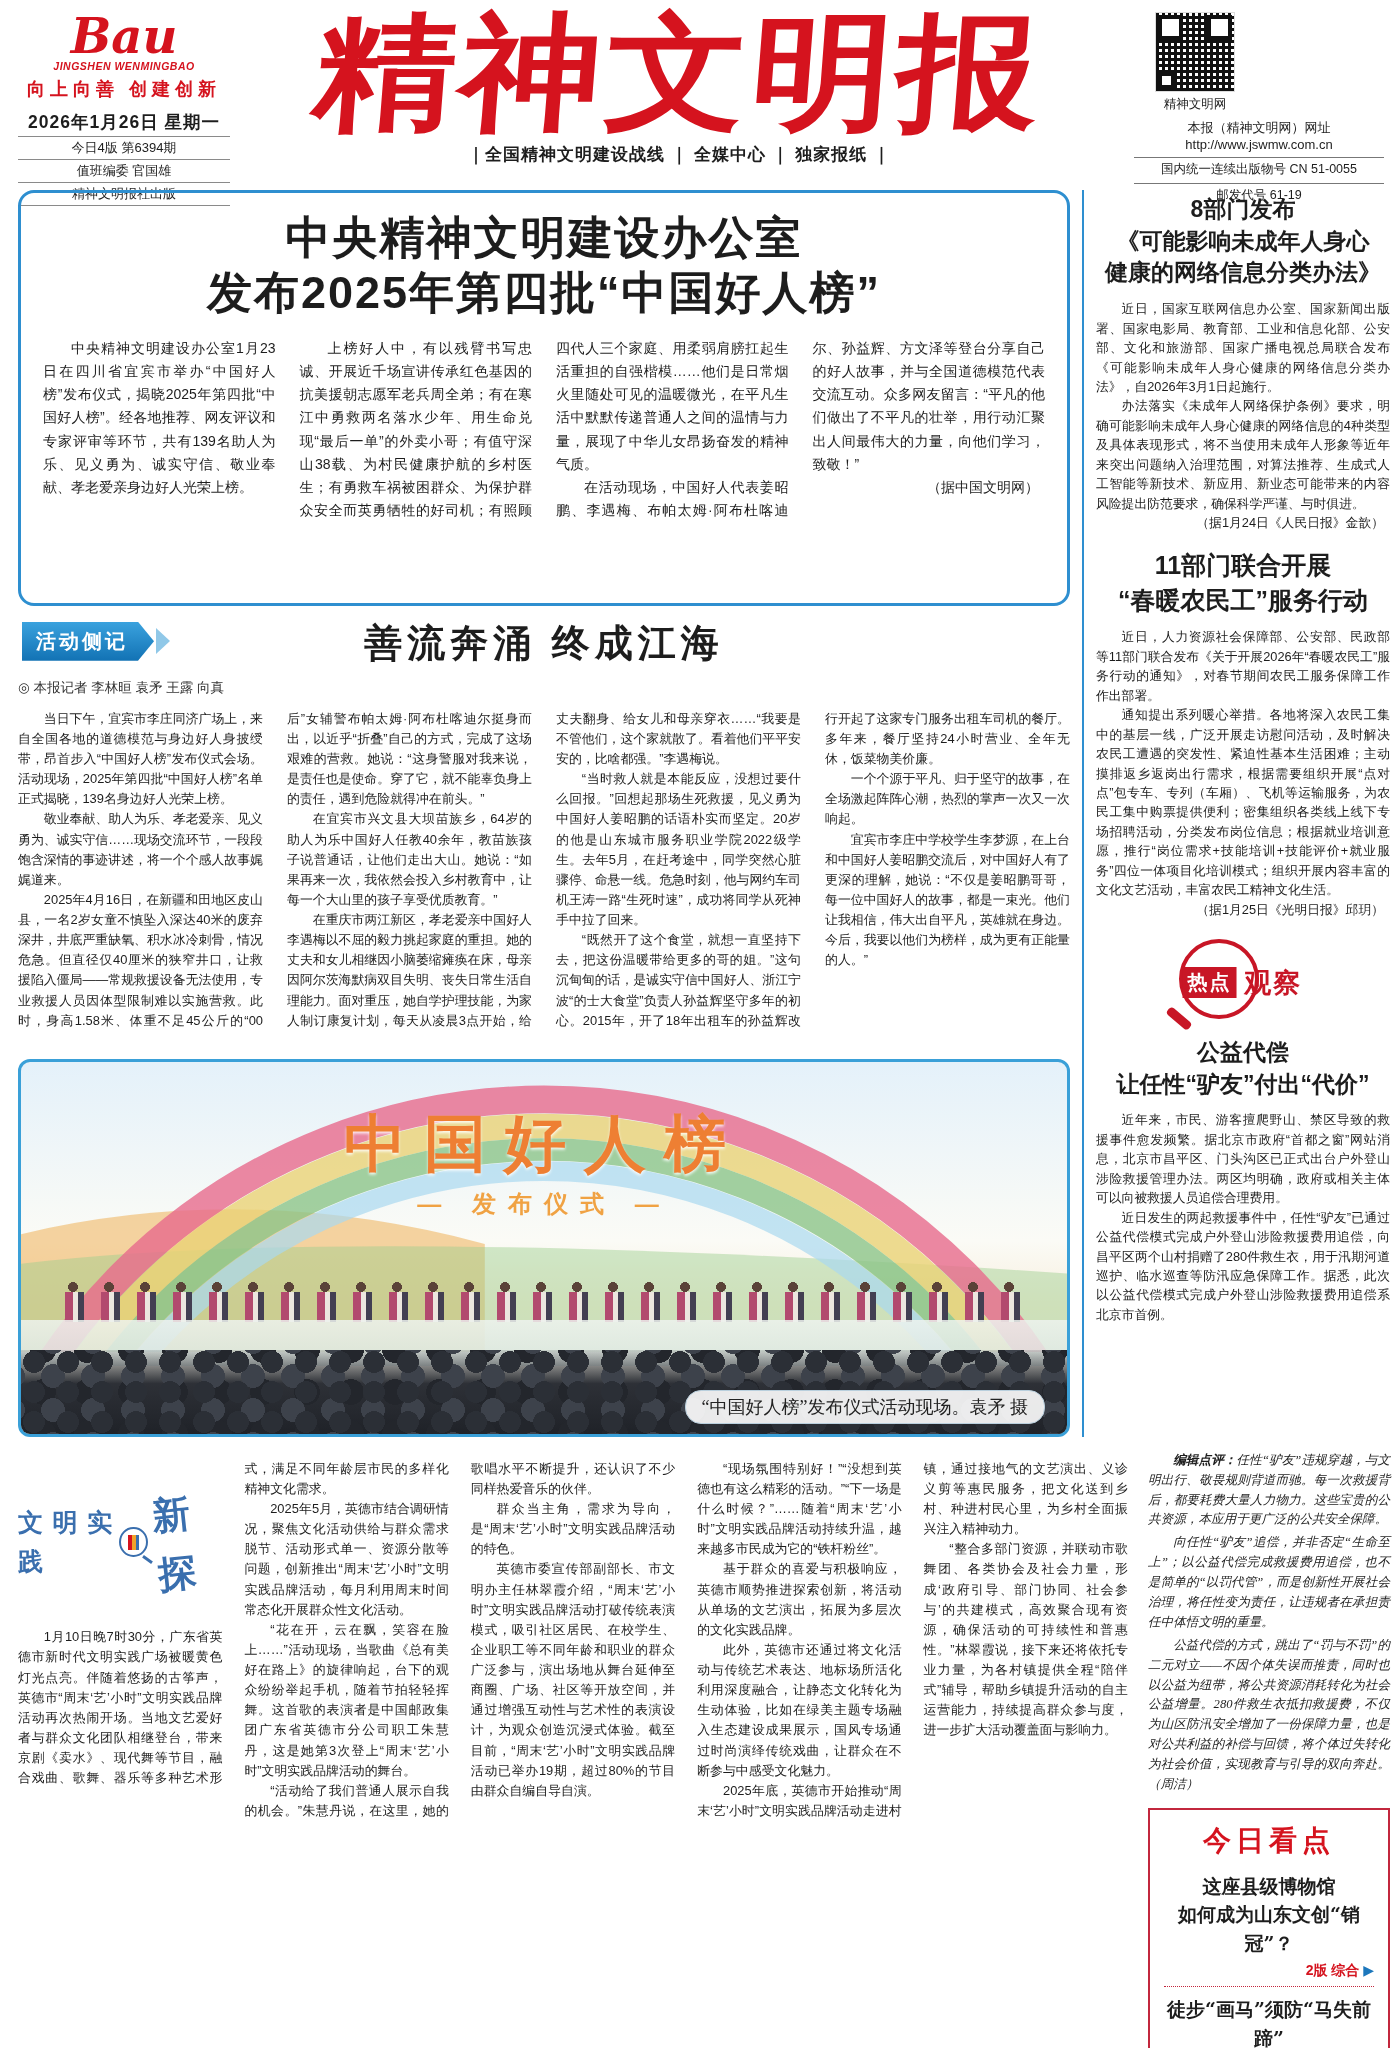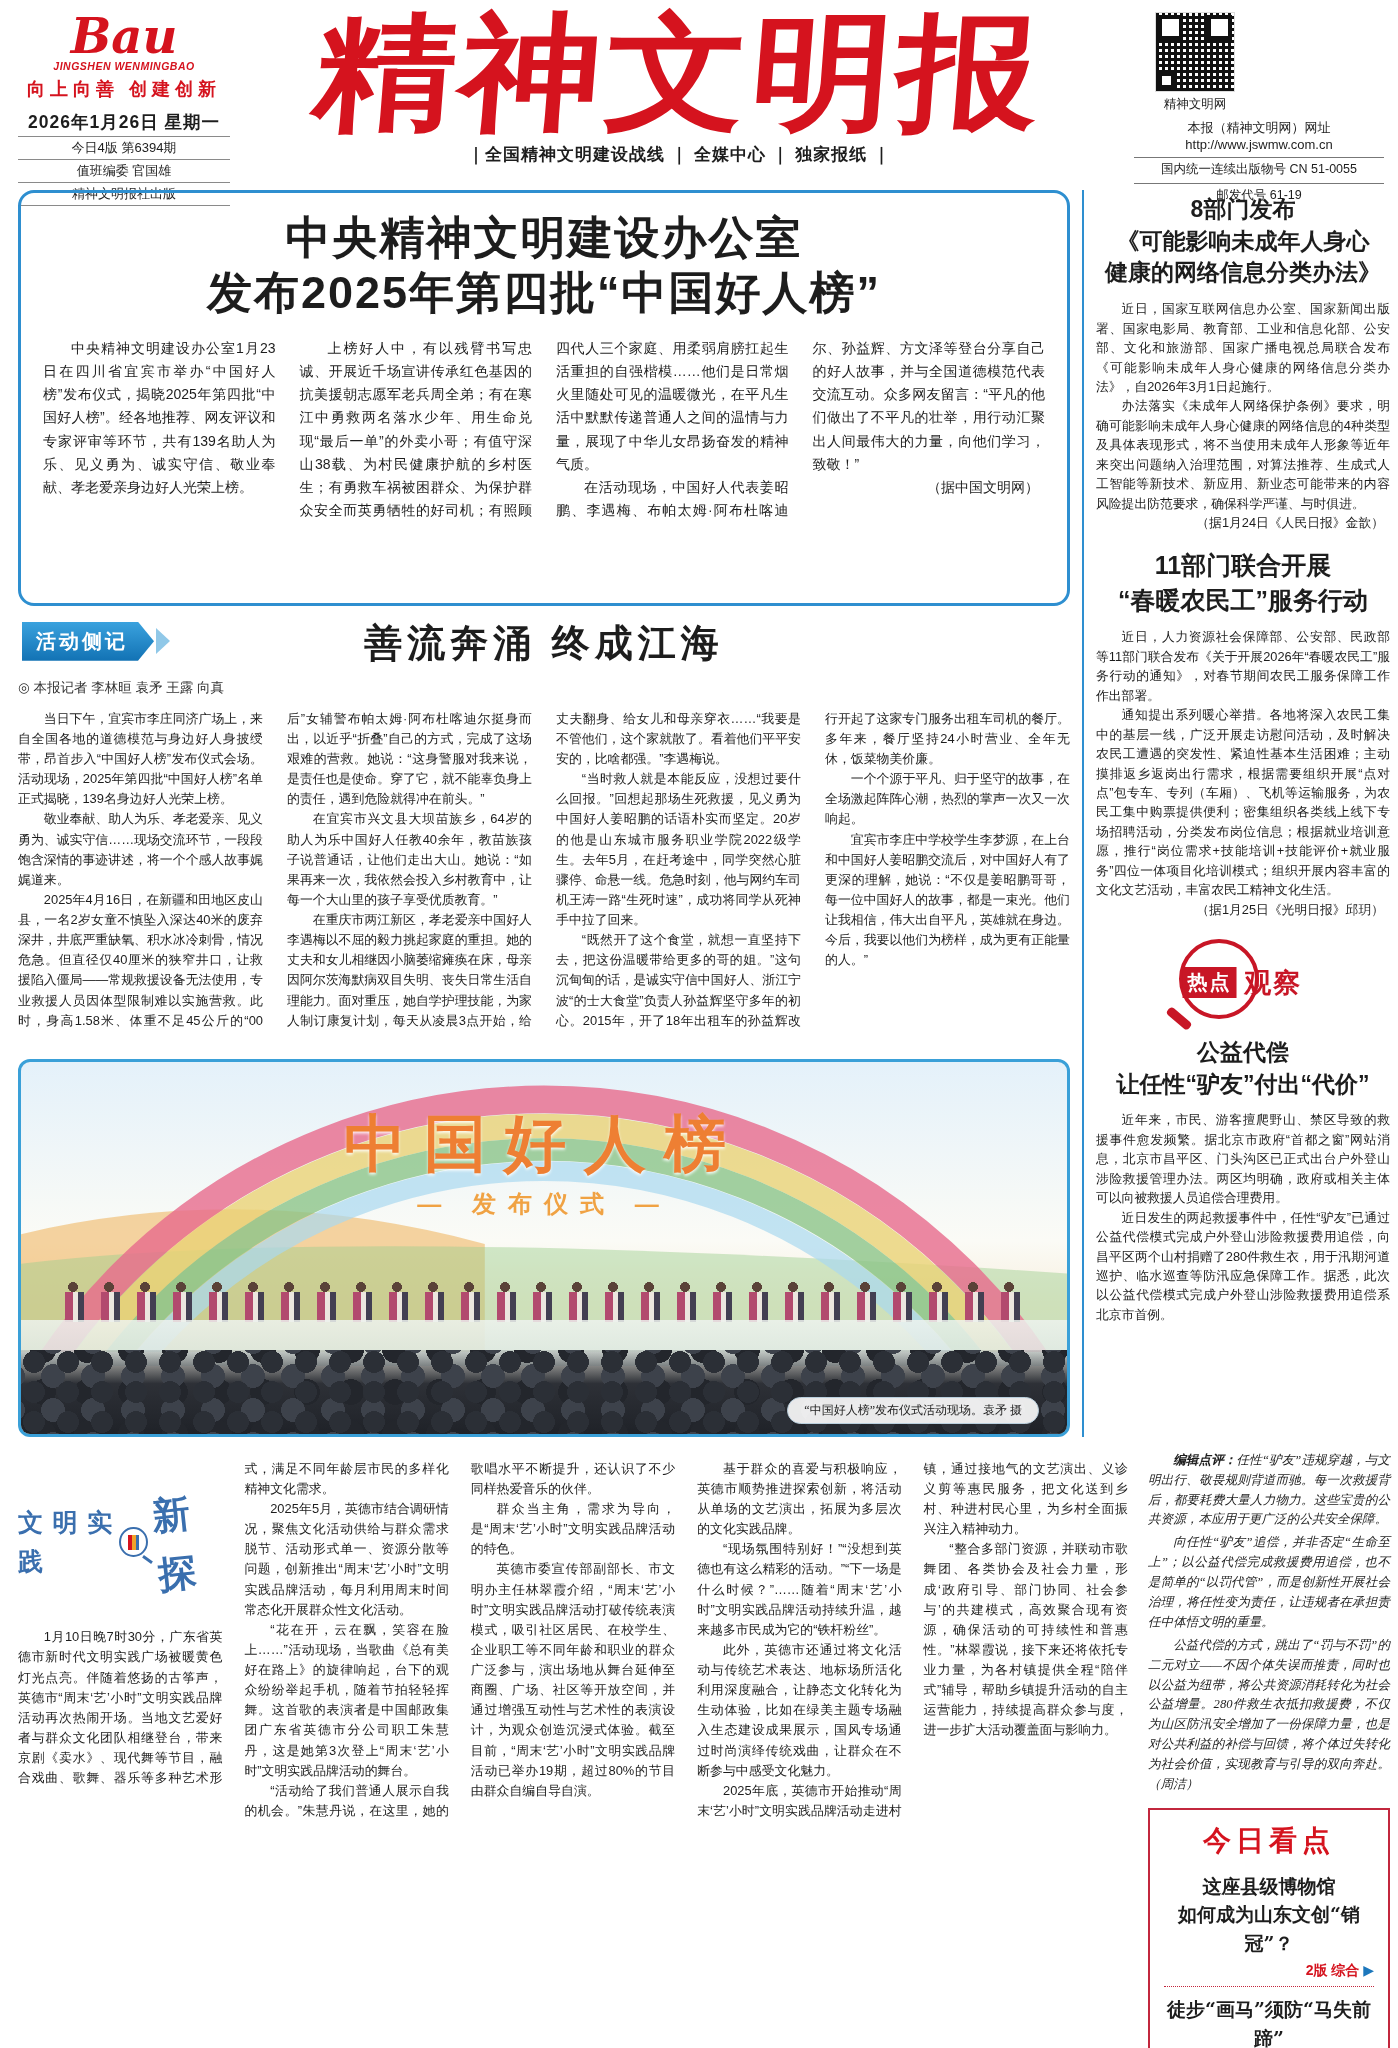--- a/index.html
+++ b/index.html
@@ -85,22 +85,22 @@
       repeating-linear-gradient(90deg, #b24a6e 0 8px, #ece6df 8px 13px, #433f52 13px 19px, transparent 19px 36px);
     background-position: 0 0, 2px 12px; background-size: 36px 44px, 36px 30px; background-repeat: repeat-x; }
   .stage-floor { position: absolute; left: 0; right: 0; top: 258px; height: 46px;
     background: linear-gradient(180deg, #eef3ef, #dde7e2); opacity: .85; }
   .crowd { position: absolute; left: 0; right: 0; bottom: 0; height: 84px;
     background:
       radial-gradient(circle 11px at 13px 12px, #2b2f36 98%, transparent) 0 0 / 34px 30px,
       radial-gradient(circle 12px at 17px 16px, #3d424b 98%, transparent) 15px 10px / 40px 34px,
       radial-gradient(circle 13px at 15px 18px, #23262c 98%, transparent) 7px 24px / 44px 42px,
       linear-gradient(180deg, rgba(40,44,52,.15) 0, rgba(35,38,45,.95) 40%, #1f2228 100%); }
-  .photo-caption { position: absolute; right: 28px; bottom: 10px; background: rgba(255,255,255,.9);
-    border-radius: 16px; padding: 4px 16px; font-size: 12px; color: #222; border: 1px solid #b9cfdd;
+  .photo-caption { position: absolute; right: 22px; bottom: 10px; background: rgba(255,255,255,.9);
+    border-radius: 16px; padding: 4px 16px; font-size: 18px; color: #222; border: 1px solid #b9cfdd;
     font-family: "Liberation Serif", serif; }
 
   
   .sb-story { margin-bottom: 16px; }
   .sb-head { text-align: center; font-weight: 900; font-size: 23px; line-height: 1.38;
     white-space: pre-line; margin: 4px 0 10px; }
   .sb-head.lg { font-size: 25px; }
   .sb-body { font-size: 12.8px; line-height: 1.52; text-align: justify; }
   .sb-body p { margin: 0; text-indent: 2em; }
   .stamp { position: relative; height: 96px; margin: 2px 0 6px; }
@@ -300,22 +300,22 @@
           <span class="pt-icon"></span>
           <span class="pt-new">新探</span>
         </div>
         <div>
             <p>1月10日晚7时30分，广东省英德市新时代文明实践广场被暖黄色灯光点亮。伴随着悠扬的古筝声，英德市“周末‘艺’小时”文明实践品牌活动再次热闹开场。当地文艺爱好者与群众文化团队相继登台，带来京剧《卖水》、现代舞等节目，融合戏曲、歌舞、器乐等多种艺术形式，满足不同年龄层市民的多样化精神文化需求。</p>
             <p>2025年5月，英德市结合调研情况，聚焦文化活动供给与群众需求脱节、活动形式单一、资源分散等问题，创新推出“周末‘艺’小时”文明实践品牌活动，每月利用周末时间常态化开展群众性文化活动。</p>
             <p>“花在开，云在飘，笑容在脸上……”活动现场，当歌曲《总有美好在路上》的旋律响起，台下的观众纷纷举起手机，随着节拍轻轻挥舞。这首歌的表演者是中国邮政集团广东省英德市分公司职工朱慧丹，这是她第3次登上“周末‘艺’小时”文明实践品牌活动的舞台。</p>
             <p>“活动给了我们普通人展示自我的机会。”朱慧丹说，在这里，她的歌唱水平不断提升，还认识了不少同样热爱音乐的伙伴。</p>
             <p>群众当主角，需求为导向，是“周末‘艺’小时”文明实践品牌活动的特色。</p>
             <p>英德市委宣传部副部长、市文明办主任林翠霞介绍，“周末‘艺’小时”文明实践品牌活动打破传统表演模式，吸引社区居民、在校学生、企业职工等不同年龄和职业的群众广泛参与，演出场地从舞台延伸至商圈、广场、社区等开放空间，并通过增强互动性与艺术性的表演设计，为观众创造沉浸式体验。截至目前，“周末‘艺’小时”文明实践品牌活动已举办19期，超过80%的节目由群众自编自导自演。</p>
+            <p>“现场氛围特别好！”“没想到英德也有这么精彩的活动。”“下一场是什么时候？”……随着“周末‘艺’小时”文明实践品牌活动持续升温，越来越多市民成为它的“铁杆粉丝”。</p>
             <p>基于群众的喜爱与积极响应，英德市顺势推进探索创新，将活动从单场的文艺演出，拓展为多层次的文化实践品牌。</p>
-            <p>“现场氛围特别好！”“没想到英德也有这么精彩的活动。”“下一场是什么时候？”……随着“周末‘艺’小时”文明实践品牌活动持续升温，越来越多市民成为它的“铁杆粉丝”。</p>
             <p>此外，英德市还通过将文化活动与传统艺术表达、地标场所活化利用深度融合，让静态文化转化为生动体验，比如在绿美主题专场融入生态建设成果展示，国风专场通过时尚演绎传统戏曲，让群众在不断参与中感受文化魅力。</p>
             <p>2025年底，英德市开始推动“周末‘艺’小时”文明实践品牌活动走进村镇，通过接地气的文艺演出、义诊义剪等惠民服务，把文化送到乡村、种进村民心里，为乡村全面振兴注入精神动力。</p>
             <p>“整合多部门资源，并联动市歌舞团、各类协会及社会力量，形成‘政府引导、部门协同、社会参与’的共建模式，高效聚合现有资源，确保活动的可持续性和普惠性。”林翠霞说，接下来还将依托专业力量，为各村镇提供全程“陪伴式”辅导，帮助乡镇提升活动的自主运营能力，持续提高群众参与度，进一步扩大活动覆盖面与影响力。</p>
           </div>
       </div>
     </div>
 
     <div class="bottom-right">
       <div class="commentary">
         <p><b>编辑点评：</b><span>任性“驴友”违规穿越，与文明出行、敬畏规则背道而驰。每一次救援背后，都要耗费大量人力物力。这些宝贵的公共资源，本应用于更广泛的公共安全保障。</span></p>

